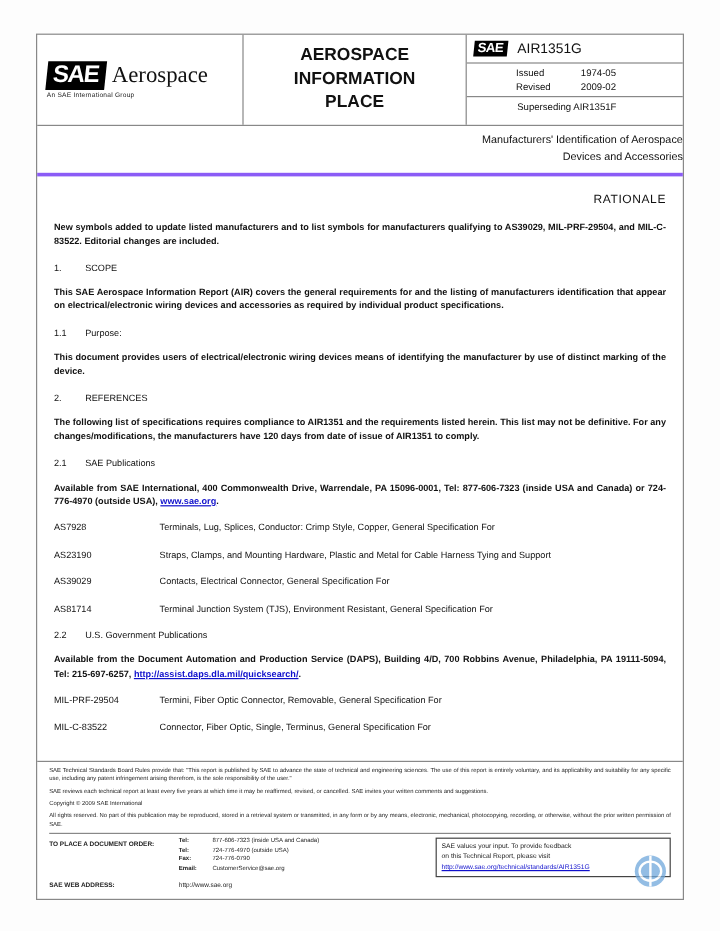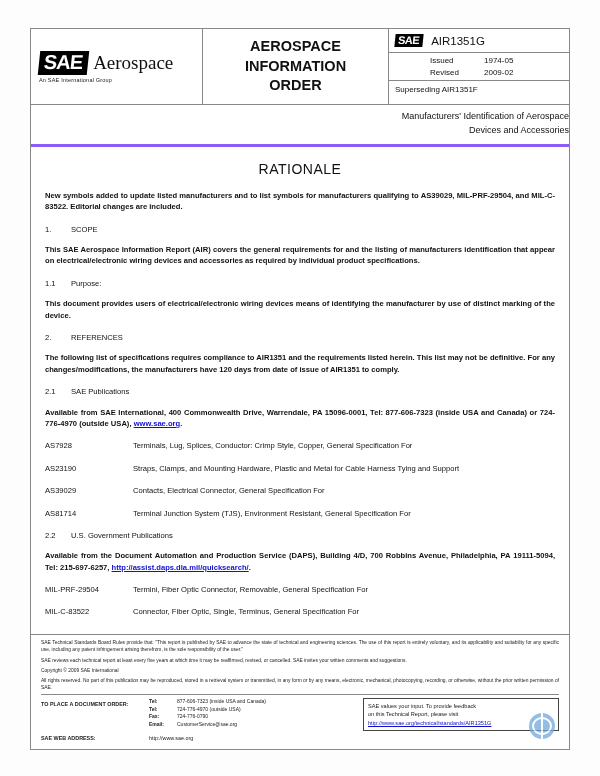--- a/index.html
+++ b/index.html
@@ -127,40 +127,41 @@
     display: flex;
     line-height: 1.5;
   }
   .date-label { width: 54px; padding-left: 35px; }
   .date-val { }
   .hdr-supersede {
     flex: 1;
     font-size: 8px;
     padding: 4px 6px 0 6px;
     box-sizing: border-box;
+    margin-left: 36px;
   }
 
   
   .subtitle {
     border-bottom: 3px solid #8b5cf6;
     text-align: right;
     font-size: 9px;
     line-height: 1.55;
     padding: 5px 0 6px 0;
   }
 
   
   .body {
     padding: 8px 14px 0 14px;
     font-size: 7.6px;
     line-height: 1.5;
   }
   .center-head {
-    text-align: center;
-    font-size: 14px;
+    text-align: right;
+    font-size: 10px;
     letter-spacing: .5px;
     margin: 4px 0 10px 0;
   }
   .para {
     margin: 0 0 11px 0;
     text-align: justify;
     font-weight: bold;
   }
   .sec {
     margin: 0 0 9px 0;
@@ -289,21 +290,21 @@
         <div class="logo-row">
           <span class="sae-mark">SAE</span>
           <span class="aerospace-word">Aerospace</span>
         </div>
         <div class="logo-sub">An SAE International Group</div>
       </div>
 
       <div class="hdr-title">
         <div>AEROSPACE</div>
         <div>INFORMATION</div>
-        <div>ORDER</div>
+        <div>PLACE</div>
       </div>
 
       <div class="hdr-right">
         <div class="hdr-docnum">
           <span class="sae-mark-sm">SAE</span>
           <span class="docnum">AIR1351G</span>
         </div>
         <div class="hdr-dates">
           <div class="date-row">
             <span class="date-label">Issued</span>

